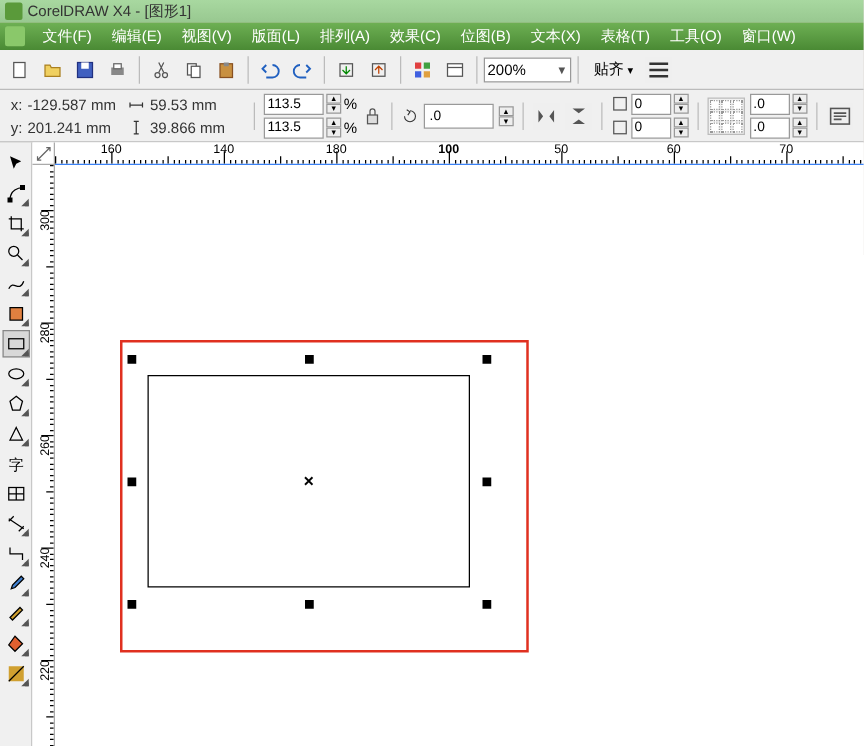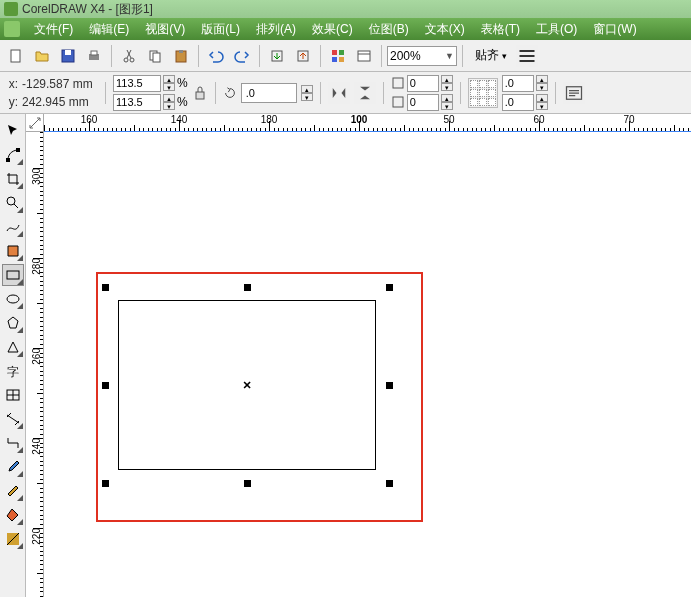--- a/index.html
+++ b/index.html
@@ -180,21 +180,39 @@
 </div>
 
 <div class="prop-bar">
   <div class="coord-block">
     <div class="coord-row">
       <span class="lbl">x:</span>
       <span class="val">-129.587 mm</span>
     </div>
     <div class="coord-row">
       <span class="lbl">y:</span>
-      <span class="val">242.945 mm</span>
+      <span class="val">201.241 mm</span>
+    </div>
+  </div>
+  <div class="coord-block">
+    <div class="coord-row">
+      <span class="mini-ico">
+          <svg width="12" height="10" viewBox="0 0 12 10">
+            <path d="M1 5h10M1 3v4M11 3v4" stroke="#333" fill="none"></path>
+          </svg>
+        </span>
+      <span class="val">59.53 mm</span>
+    </div>
+    <div class="coord-row">
+      <span class="mini-ico">
+          <svg width="10" height="12" viewBox="0 0 10 12">
+            <path d="M5 1v10M3 1h4M3 11h4" stroke="#333" fill="none"></path>
+          </svg>
+        </span>
+      <span class="val">39.866 mm</span>
     </div>
   </div>
   <div class="sep"></div>
   <div class="scale-block">
     <div style="display:flex;align-items:center;gap:2px">
       <input class="scale-box" value="113.5" style="">
       <div class="spin">
           <span>▴</span>
           <span>▾</span>
         </div>

